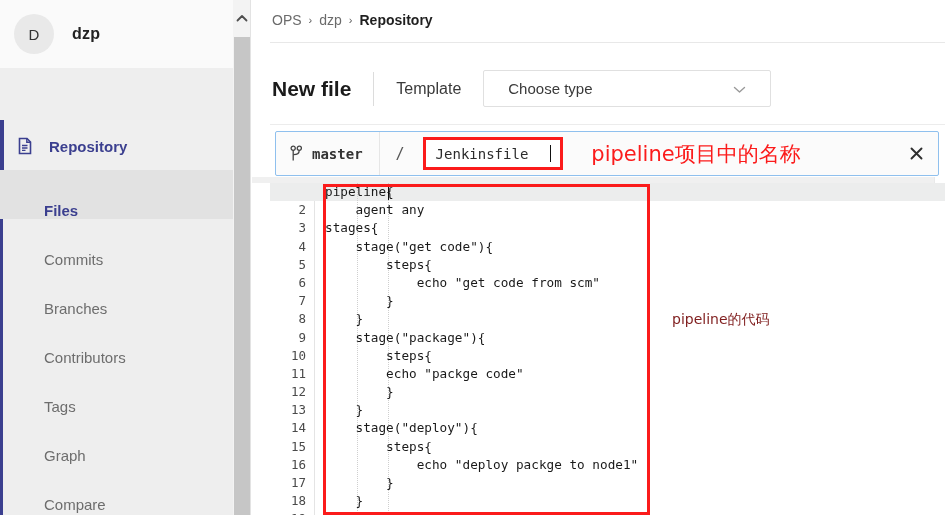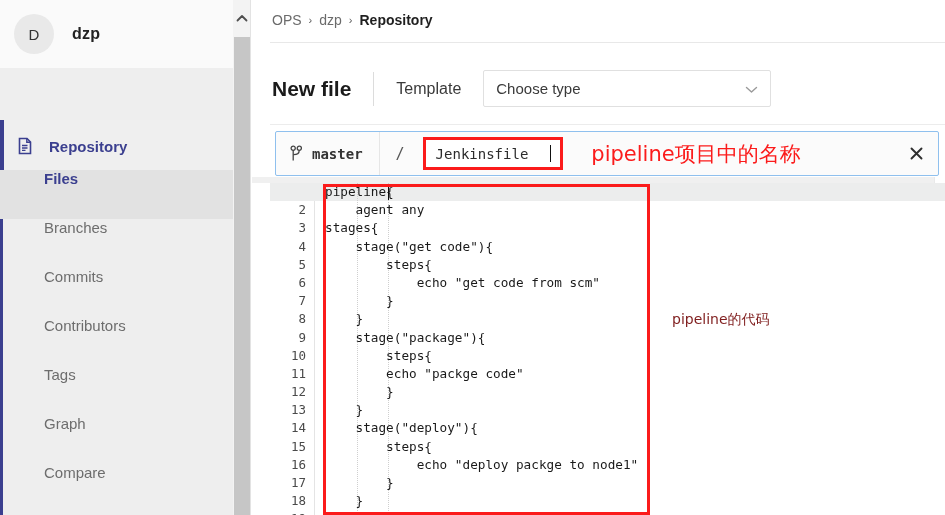--- a/index.html
+++ b/index.html
@@ -54,21 +54,21 @@
     position: absolute; left: 0; top: 0; width: 4px; height: 100%;
     background: #3b3f8f;
   }
   .nav-icon {
     width: 22px; height: 22px; margin-right: 13px;
     display: flex; align-items: center; justify-content: center;
     flex: 0 0 22px;
   }
   .sub-row {
     height: 49px;
-    display: flex; align-items: flex-start;
+    display: flex; align-items: flex-end;
     font-size: 15px;
     color: #6d6d6d;
     padding-left: 44px;
   }
   .sub-row.selected {
     background: #e2e2e2;
     color: #3b3f8f;
     font-weight: bold;
   }
   #subnav-accent {
@@ -121,21 +121,21 @@
     width: 1px; height: 34px; background: #dcdcdc;
     margin: 0 22px;
   }
   #template-label { font-size: 16px; color: #3a3a3a; }
   #template-select {
     margin-left: 22px;
     width: 288px; height: 37px;
     border: 1px solid #e0e0e0; border-radius: 2px;
     background: #fff;
     display: flex; align-items: center;
-    padding: 0 12px;
+    padding: 0 24px;
     font-size: 15px; color: #3a3a3a;
     justify-content: space-between;
   }
   #main-rule2 {
     position: absolute; left: 18px; top: 124px;
     width: 675px; height: 1px; background: #ececec;
   }
 
   
   #filebar {
@@ -292,24 +292,24 @@
       <span>Repository</span>
     </div>
 
     <div id="subnav-accent"></div>
 
     <div style="position:absolute;left:0;top:170px;width:233px;">
       <div class="sub-row selected">
           <span>Files</span>
         </div>
       <div class="sub-row">
+          <span>Commits</span>
+        </div>
+      <div class="sub-row">
           <span>Branches</span>
-        </div>
-      <div class="sub-row">
-          <span>Commits</span>
         </div>
       <div class="sub-row">
           <span>Contributors</span>
         </div>
       <div class="sub-row">
           <span>Tags</span>
         </div>
       <div class="sub-row">
           <span>Graph</span>
         </div>

